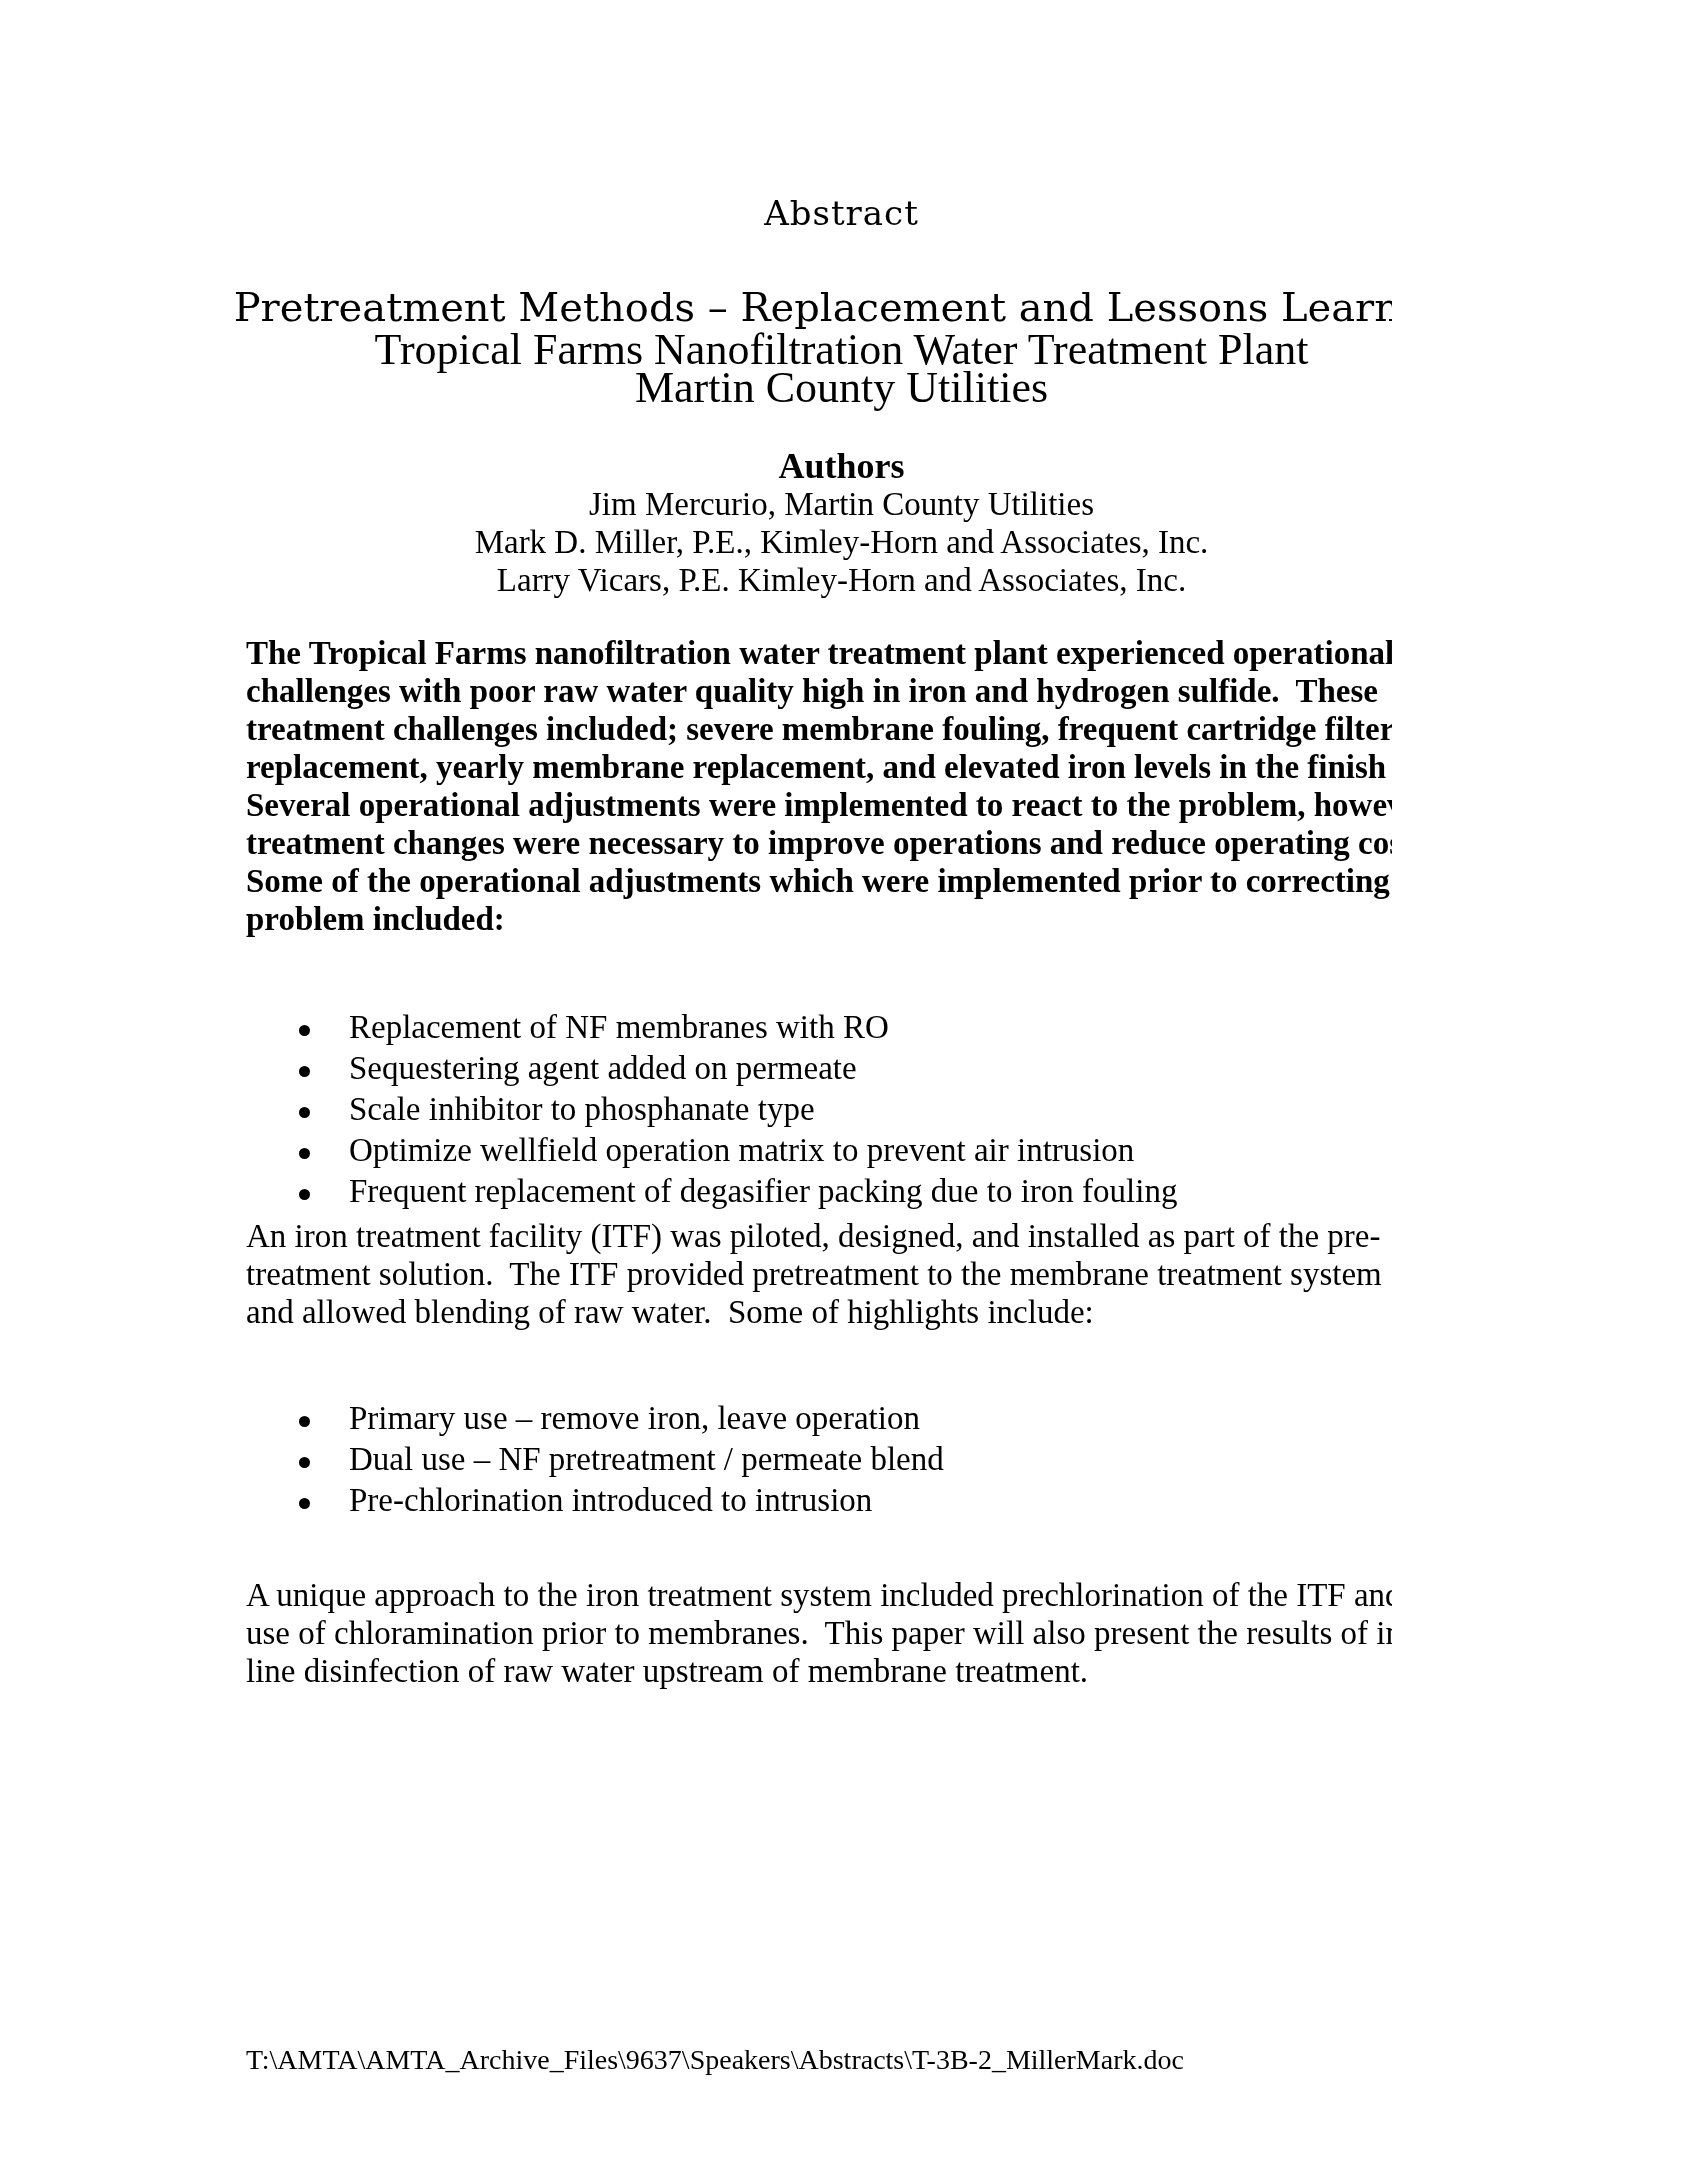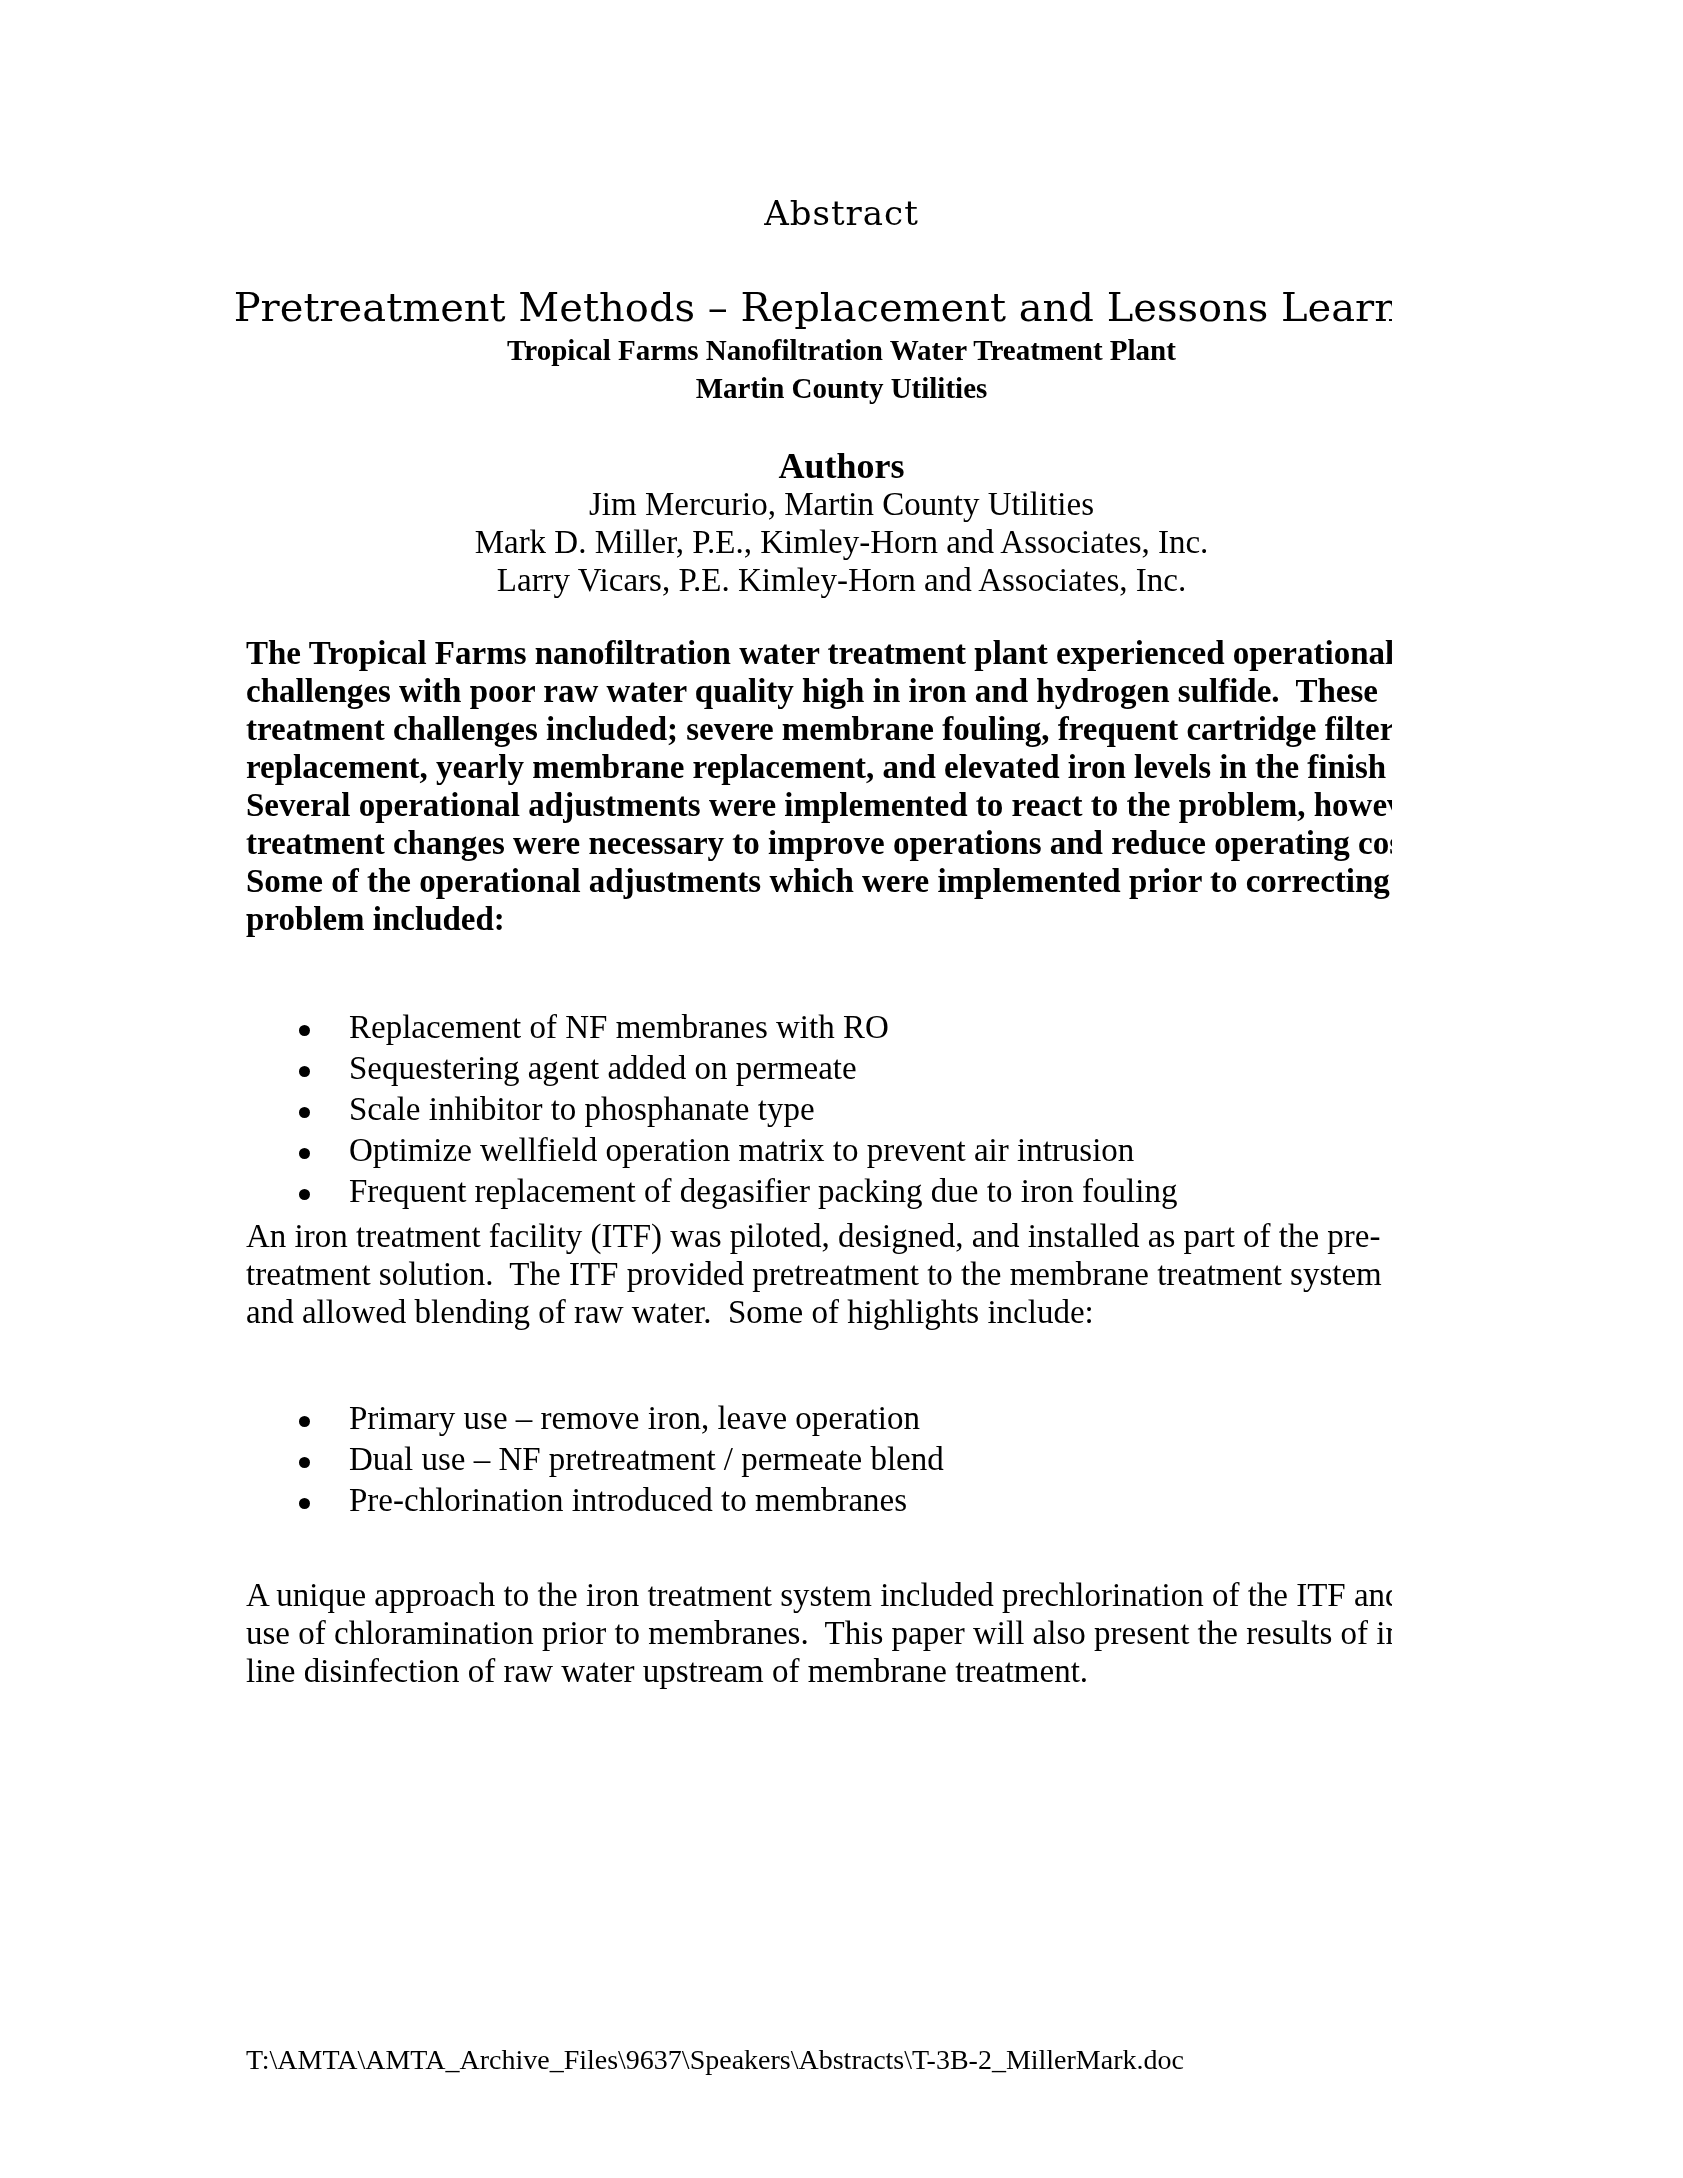--- a/index.html
+++ b/index.html
@@ -23,22 +23,22 @@
     font-size: 34px; line-height: 42px;
     letter-spacing: 1px;
   }
   .doc-heading {
     top: 283px;
     font-family: "DejaVu Serif", serif;
     font-size: 40px; line-height: 48px;
   }
   .doc-subtitle {
     top: 331px;
-    font-size: 29px; line-height: 38px;
-    font-weight: bold;
+    font-size: 44px; line-height: 38px;
+    font-weight: normal;
     white-space: pre-wrap;
   }
   .authors-label {
     top: 447px;
     font-size: 36px; line-height: 38px;
     font-weight: bold;
   }
   .authors-list {
     top: 485px;
     font-size: 33px; line-height: 38px;
@@ -141,21 +141,21 @@
       <div class="bullet-item">
     <span class="dot"></span>
     <span class="bullet-text">Primary use – remove iron, leave operation</span>
   </div>
       <div class="bullet-item">
     <span class="dot"></span>
     <span class="bullet-text">Dual use – NF pretreatment / permeate blend</span>
   </div>
       <div class="bullet-item">
     <span class="dot"></span>
-    <span class="bullet-text">Pre-chlorination introduced to membranes</span>
+    <span class="bullet-text">Pre-chlorination introduced to intrusion</span>
   </div>
     </div>
 
   <div class="para para-3">A unique approach to the iron treatment system included prechlorination of the ITF and
 use of chloramination prior to membranes.  This paper will also present the results of in-
 line disinfection of raw water upstream of membrane treatment.</div>
 
   <div class="footer">
     <span>T:\AMTA\AMTA_Archive_Files\9637\Speakers\Abstracts\T-3B-2_MillerMark.doc</span>
     <span>July 15, 2005</span>

